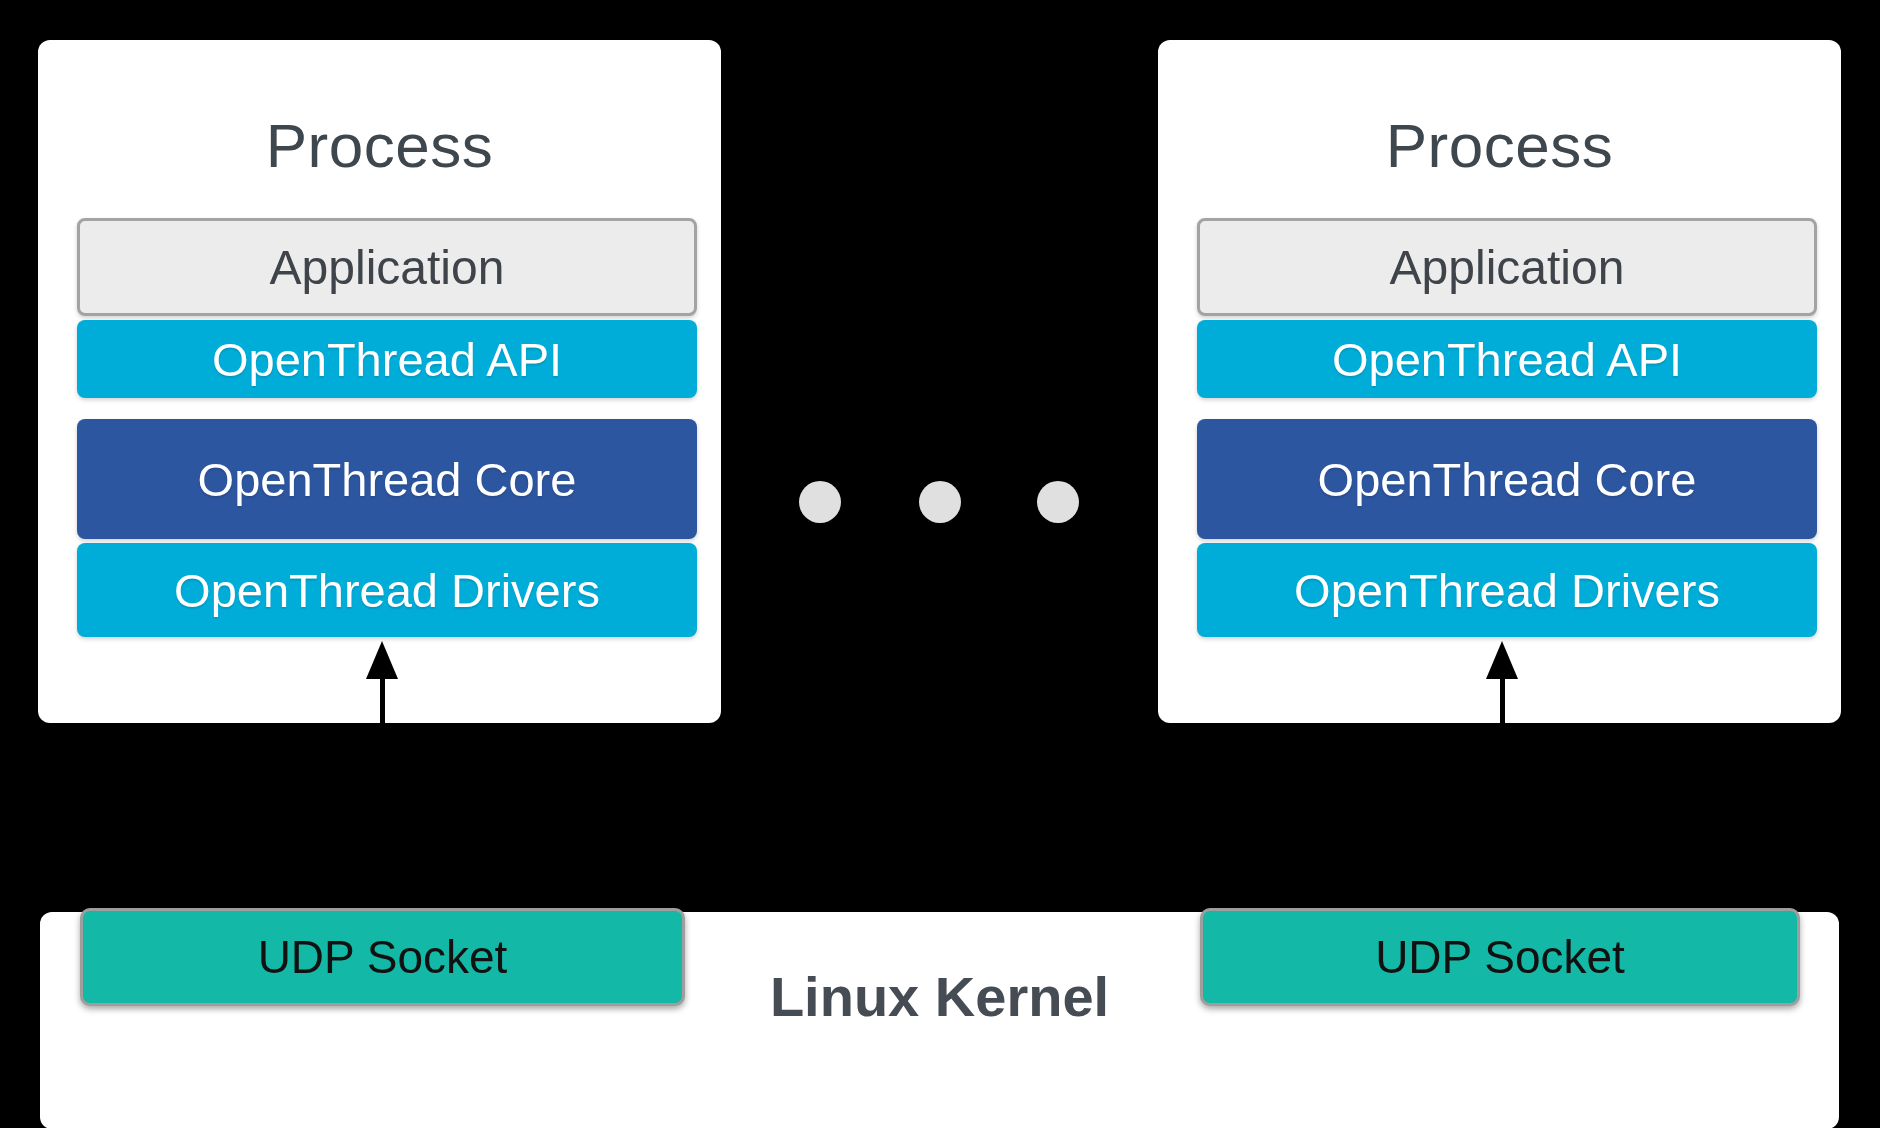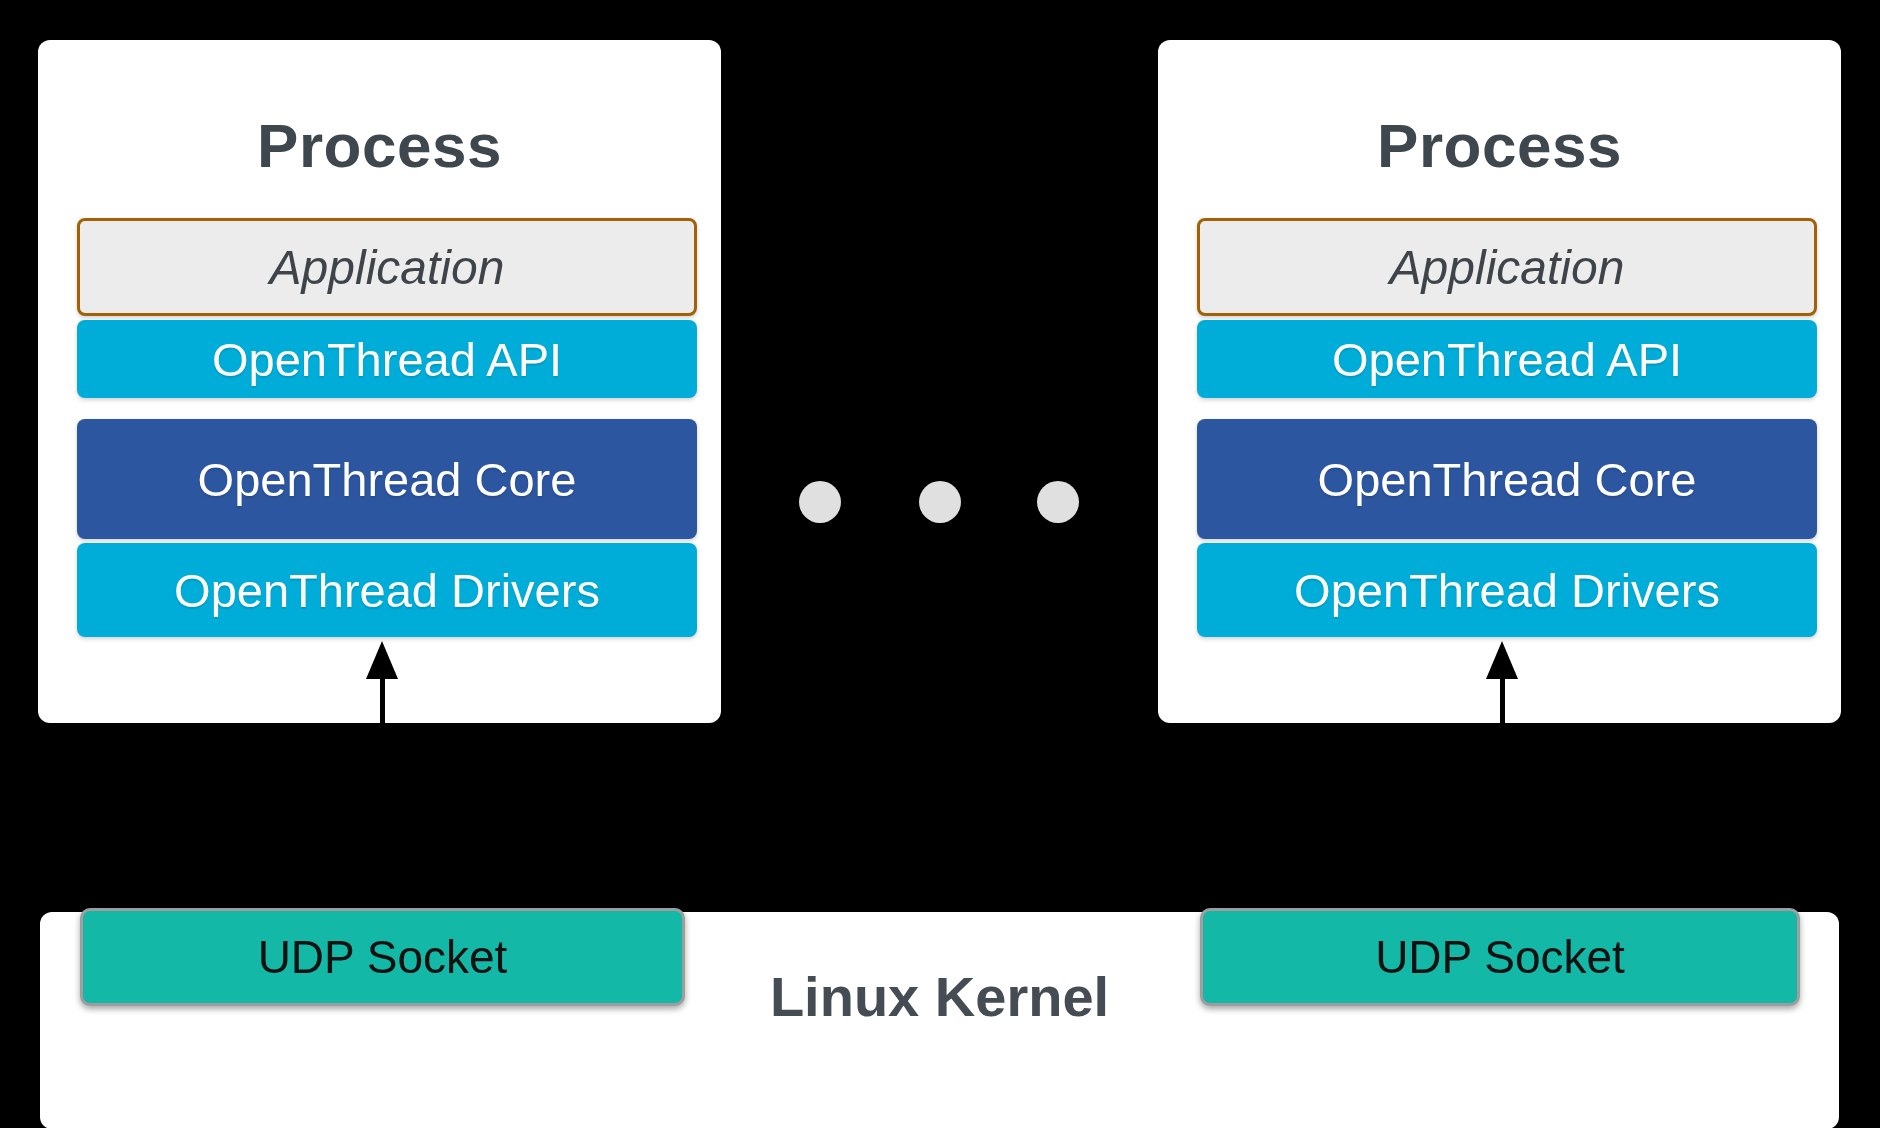--- a/index.html
+++ b/index.html
@@ -17,40 +17,39 @@
     width: 683px; height: 683px;
     background: #ffffff;
     border-radius: 12px;
   }
   .process-left  { left: 38px; }
   .process-right { left: 1158px; }
 
   .process-title {
     position: absolute; top: 70px; left: 0; right: 0;
     text-align: center;
-    font-size: 62px; font-weight: 700;
+    font-size: 62px; font-weight: 400;
     color: #3f474e;
     letter-spacing: 0.5px;
   }
 
   .layer {
     position: absolute; left: 39px; width: 620px;
     box-sizing: border-box;
     border-radius: 8px;
     display: flex; align-items: center; justify-content: center;
     font-size: 47px;
     box-shadow: 0 2px 4px rgba(0,0,0,0.18);
   }
   .layer-light {
     top: 178px; height: 98px;
     background: #ececec;
-    border: 3px solid #a16207;
+    border: 3px solid #a3a3a3;
     color: #3e4449;
     font-size: 48px;
-    font-style: italic;
   }
   .layer-cyan { background: #00add9; color: #ffffff; text-shadow: 0 2px 2px rgba(0,0,0,0.12); }
   .layer-blue { background: #2d56a0; color: #ffffff; text-shadow: 0 2px 2px rgba(0,0,0,0.12); }
   .layer-api     { top: 280px; height: 78px; }
   .layer-core    { top: 379px; height: 120px; }
   .layer-drivers { top: 503px; height: 94px; }
 
   
   .arrow-head {
     position: absolute; top: 641px;

